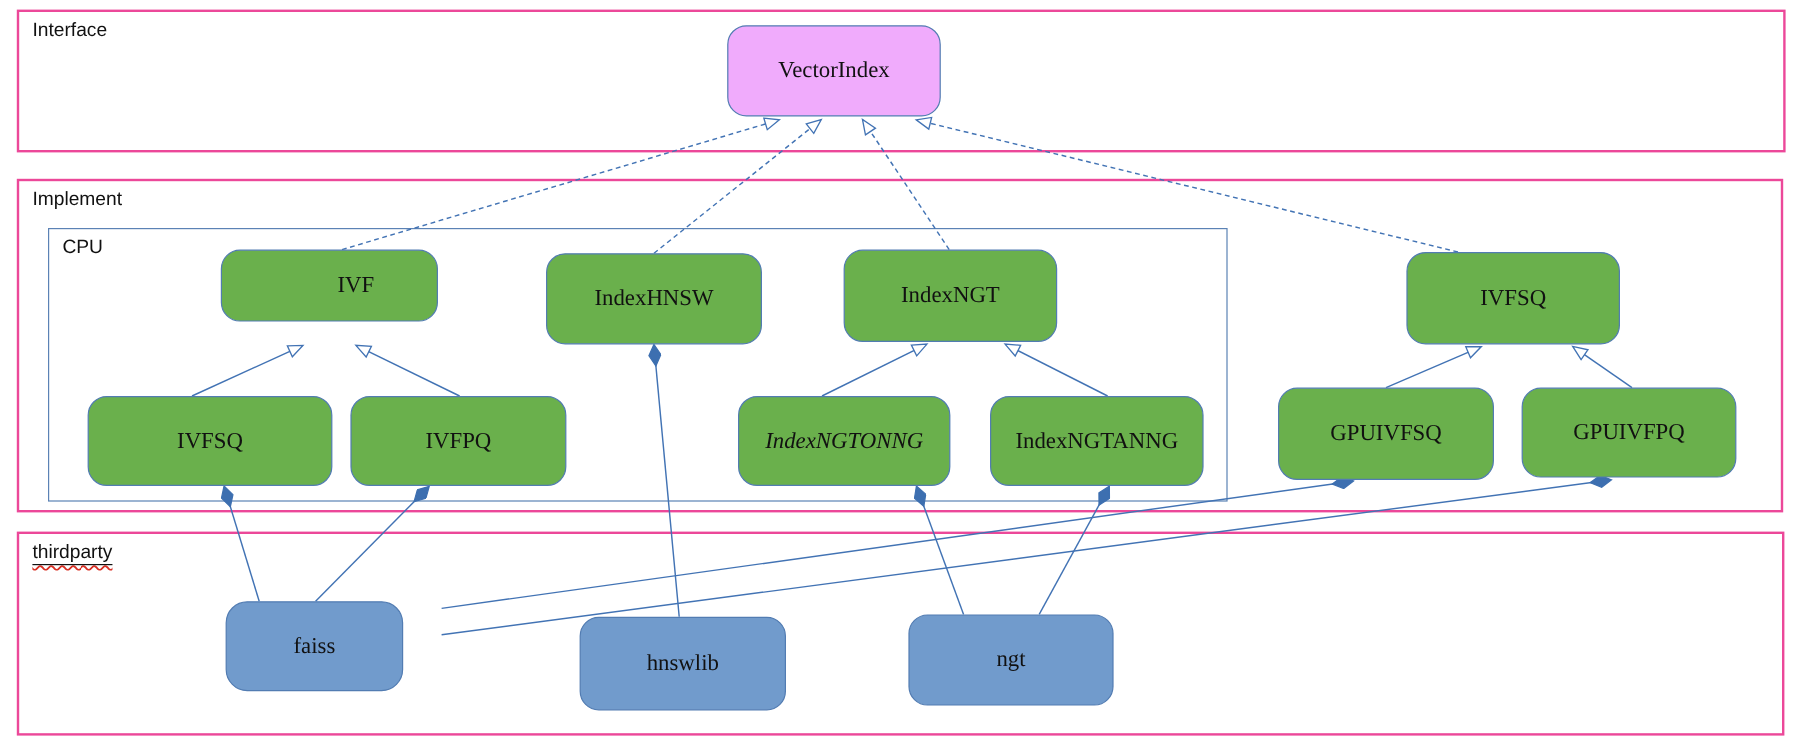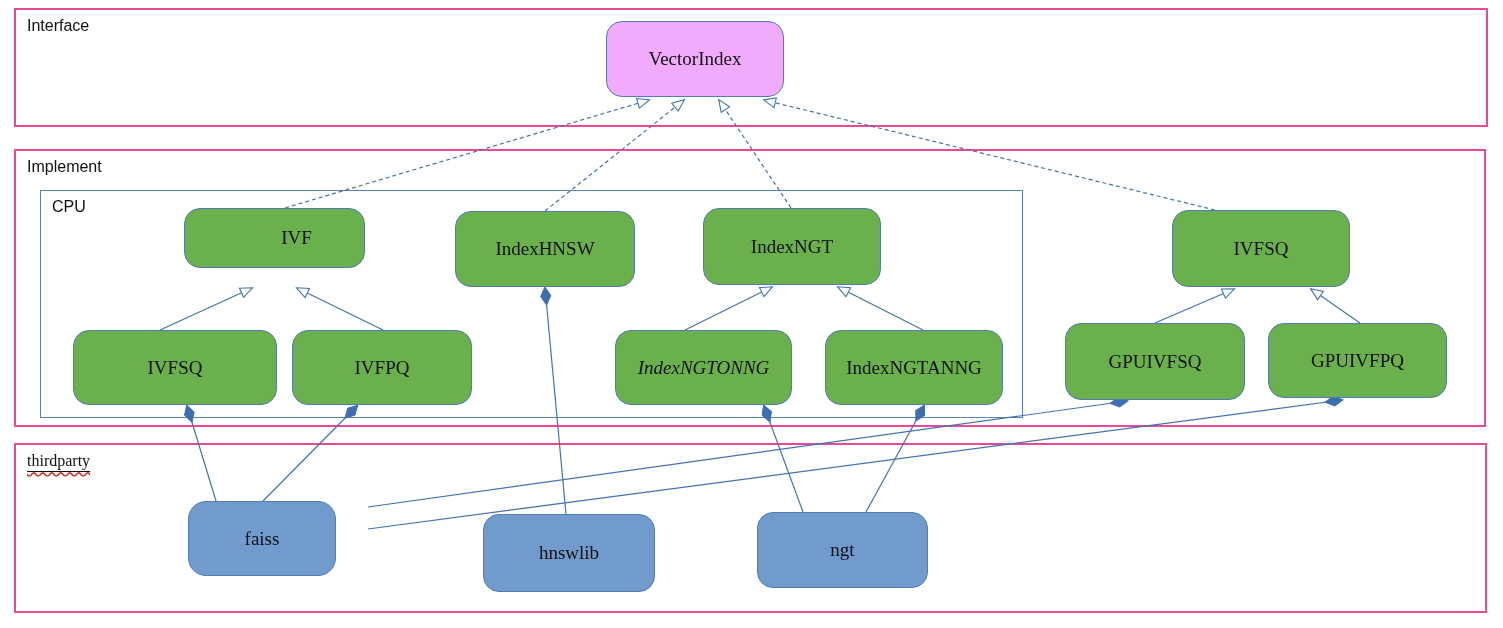--- a/index.html
+++ b/index.html
@@ -12,21 +12,21 @@
 
   .edges{position:absolute;left:0;top:0;z-index:2;pointer-events:none;}
 
   .node{position:absolute;border:1.6px solid #527cb2;border-radius:16px;z-index:3;
         display:flex;align-items:center;justify-content:center;box-sizing:border-box;
         font-family:"Liberation Serif",serif;font-size:19px;color:#111111;}
   .node-pink{background:#f0abfc;}
   .node-green{background:#6ab04c;}
   .node-blue{background:#719bcc;}
 
-  .squiggle{text-decoration:underline wavy #d93025;text-underline-offset:5px;font-family:Liberation Serif, serif;}
+  .squiggle{text-decoration:underline wavy #d93025;text-underline-offset:5px;}
   .squiggle .solid-underline{text-decoration:underline solid #111111;}
 </style>
 </head>
 <body>
 
 <div class="canvas">
 
   <div class="container" style="left:14px;top:8px;width:1474px;height:119px;">
     <span class="clabel">Interface</span>
   </div>

